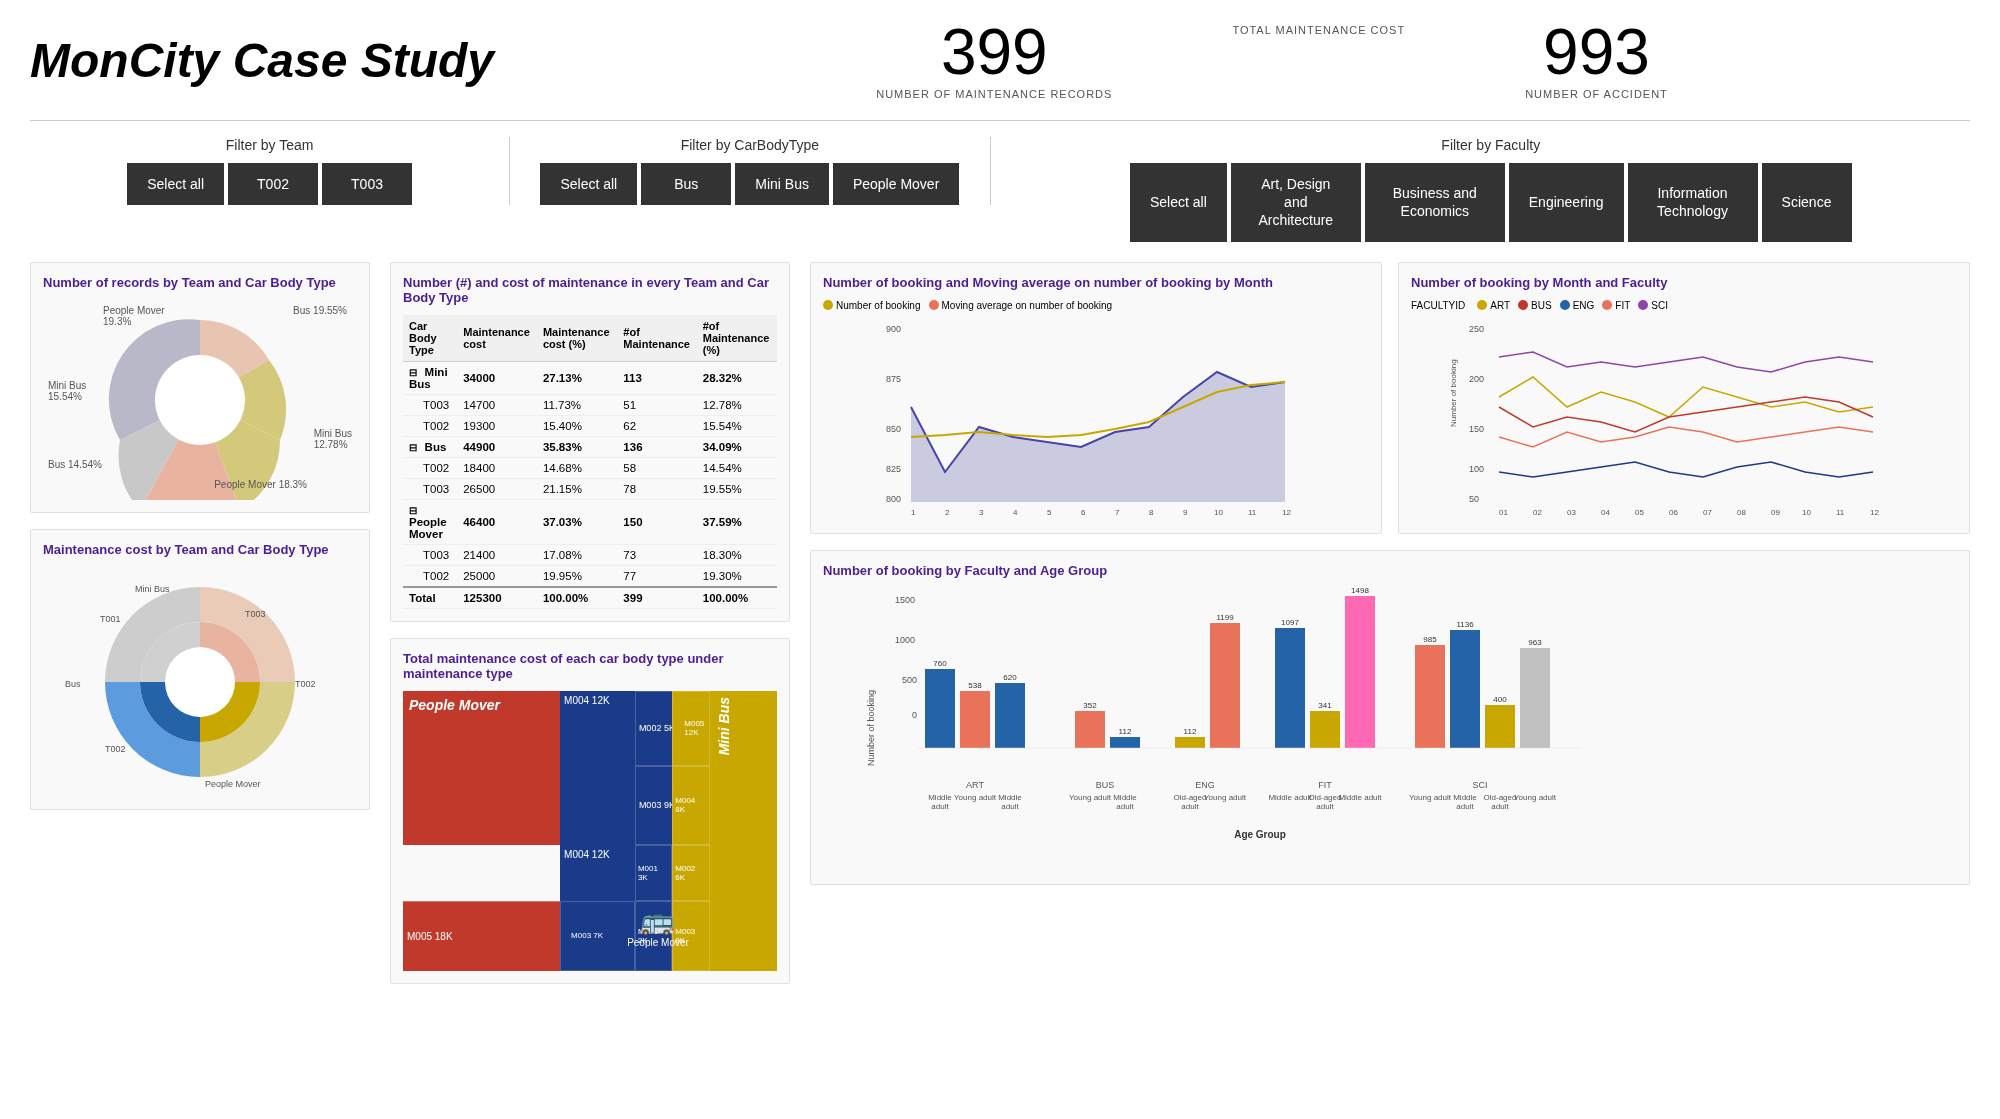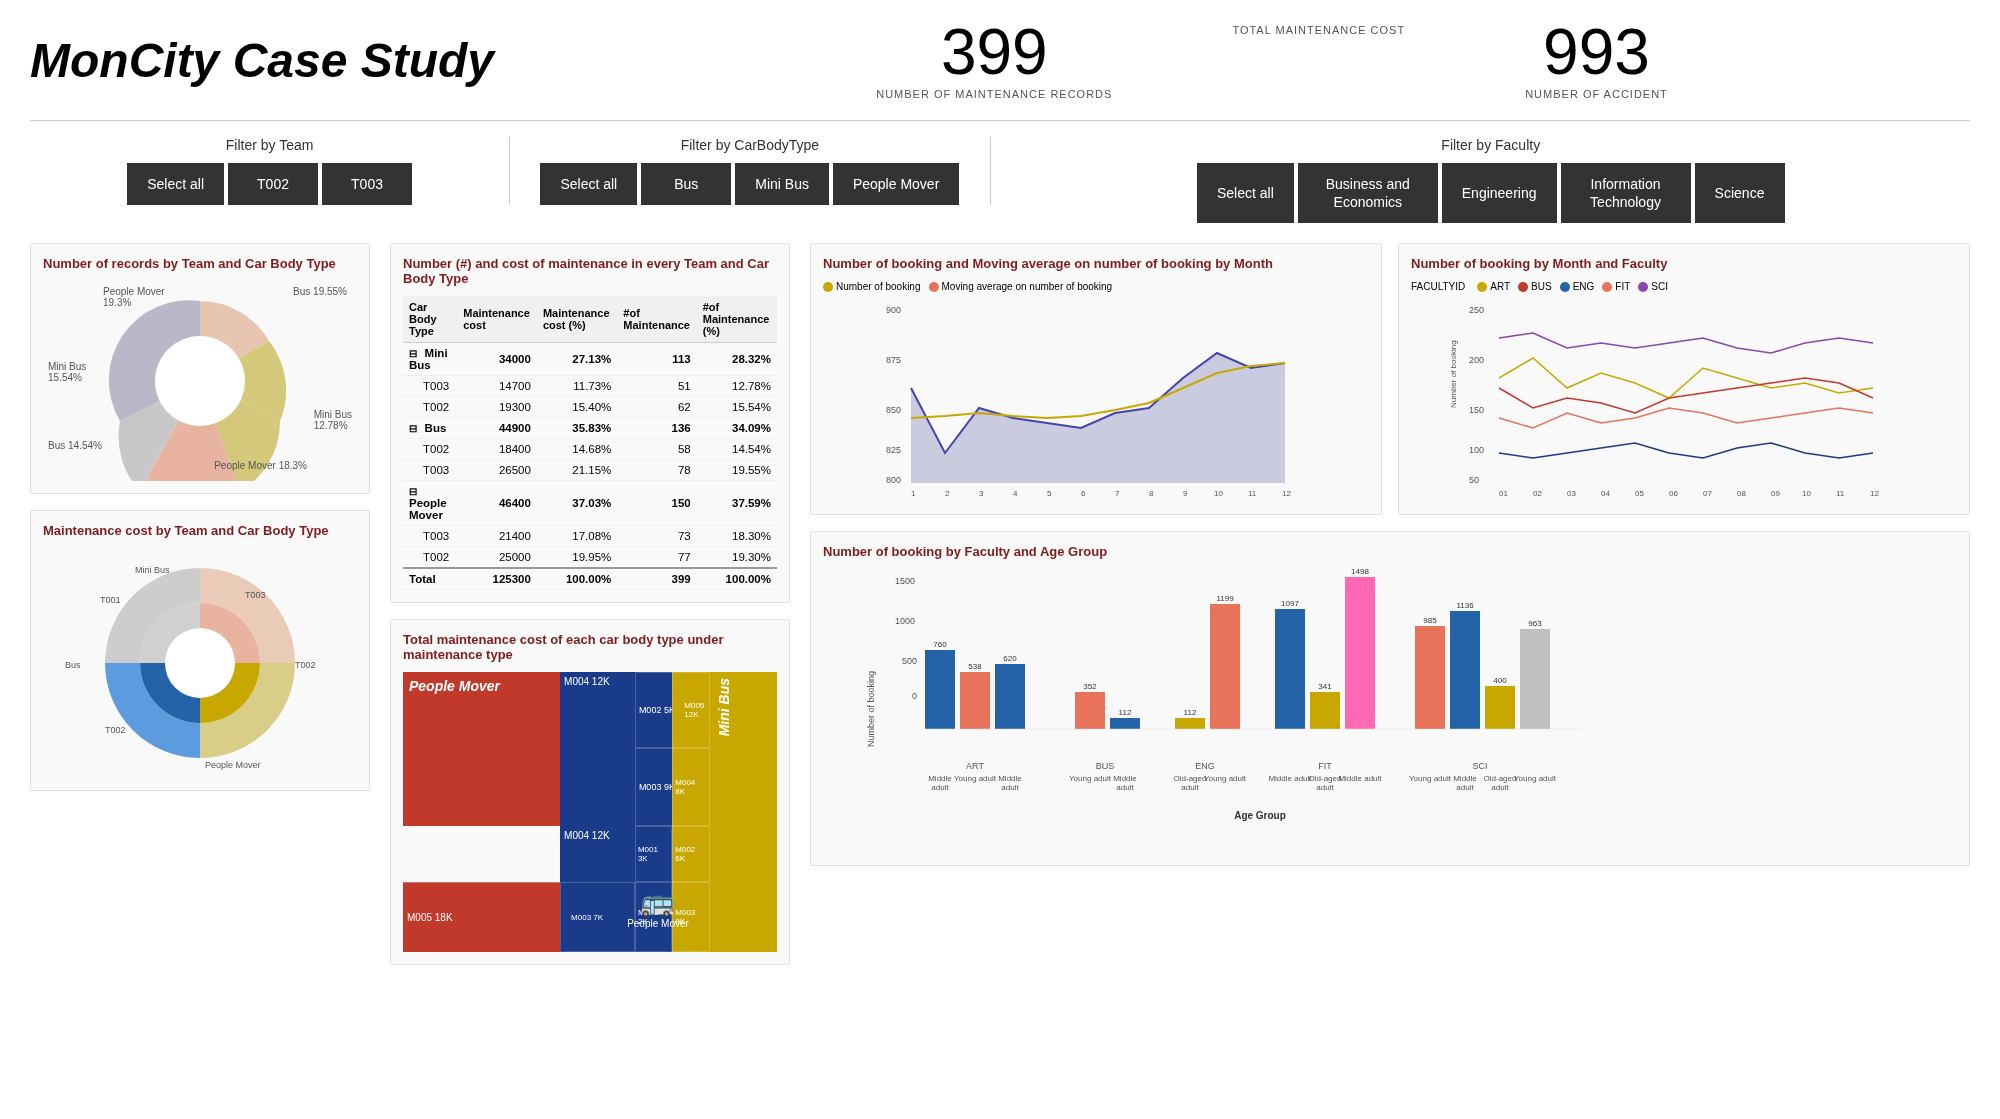--- a/index.html
+++ b/index.html
@@ -24,32 +24,32 @@
     .filter-btn { background: #333; color: #fff; border: none; padding: 12px 20px; font-size: 14px; cursor: pointer; min-width: 90px; text-align: center; line-height: 1.3; }
 
     
     .main-content { display: flex; gap: 20px; }
     .left-panel { flex: 0 0 340px; display: flex; flex-direction: column; gap: 16px; }
     .center-panel { flex: 0 0 400px; display: flex; flex-direction: column; gap: 16px; }
     .right-panel { flex: 1; display: flex; flex-direction: column; gap: 16px; }
 
     
     .chart-container { background: #f9f9f9; border: 1px solid #e0e0e0; padding: 12px; border-radius: 2px; }
-    .chart-title { font-size: 13px; font-weight: 600; color: #7f1d1d; margin-bottom: 10px; }
+    .chart-title { font-size: 13px; font-weight: 600; color: #4c1d95; margin-bottom: 10px; }
 
     
     .donut-wrapper { position: relative; display: flex; justify-content: center; align-items: center; height: 200px; }
 
     
     .data-table { width: 100%; border-collapse: collapse; font-size: 11.5px; }
     .data-table th { background: #f0f0f0; padding: 5px 6px; text-align: left; font-weight: 600; border-bottom: 1px solid #ccc; font-size: 11px; }
     .data-table td { padding: 4px 6px; border-bottom: 1px solid #eee; }
     .data-table tr.group-row td { font-weight: 700; }
     .data-table tr.total-row td { font-weight: 700; border-top: 2px solid #999; }
-    .data-table td.num { text-align: right; }
+    .data-table td.num { text-align: left; }
     .data-table td.bold { font-weight: 700; }
     .expand-icon { font-size: 10px; margin-right: 4px; }
     svg text { font-family: 'Segoe UI', Arial, sans-serif; }
 
     
     .legend { display: flex; flex-wrap: wrap; gap: 8px; font-size: 10px; margin-bottom: 6px; }
     .legend-item { display: flex; align-items: center; gap: 3px; }
     .legend-dot { width: 10px; height: 10px; border-radius: 50%; display: inline-block; }
 
     
@@ -101,20 +101,21 @@
         <button class="filter-btn">People Mover</button>
       </div>
     </div>
 
     <div class="v-divider"></div>
 
     <div class="filter-block" style="flex:2;">
       <div class="filter-title">Filter by Faculty</div>
       <div class="filter-buttons">
         <button class="filter-btn">Select all</button>
+        <button class="filter-btn" style="white-space:normal;min-width:110px;max-width:130px;">Art, Design and Architecture</button>
         <button class="filter-btn" style="white-space:normal;min-width:110px;max-width:140px;">Business and Economics</button>
         <button class="filter-btn">Engineering</button>
         <button class="filter-btn" style="white-space:normal;min-width:110px;max-width:130px;">Information Technology</button>
         <button class="filter-btn">Science</button>
       </div>
     </div>
   </div>
 
   <div class="main-content">
 

